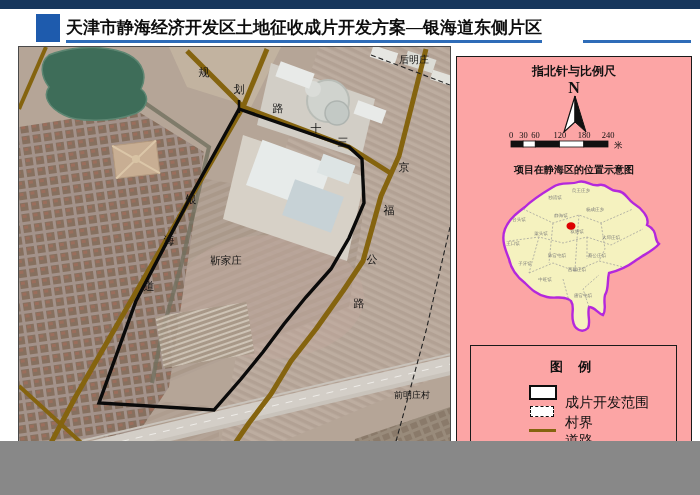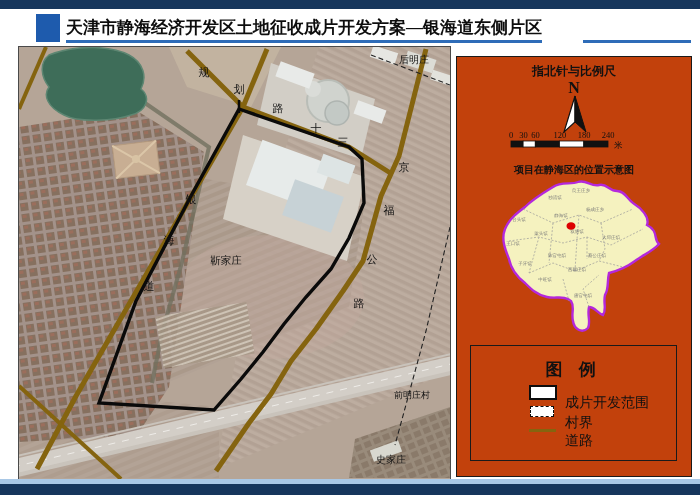--- a/index.html
+++ b/index.html
@@ -1,38 +1,38 @@
 <!DOCTYPE html>
 <html><head>
 <meta charset="utf-8">
 <style>
   html,body{margin:0;padding:0;background:#888;}
-  .page{position:relative;width:700px;height:495px;background:#fff;overflow:hidden;
+  .page{position:relative;width:700px;height:441px;background:#fff;overflow:hidden;
         font-family:"Liberation Serif", serif;}
   .topbar{position:absolute;left:0;top:0;width:700px;height:9px;background:#16365c;}
   .botline{position:absolute;left:0;top:479px;width:700px;height:5px;background:#a9c8e6;}
   .botbar{position:absolute;left:0;top:484px;width:700px;height:11px;background:#16365c;}
   .logo-square{position:absolute;left:36px;top:14px;width:24px;height:28px;background:#1e5bad;}
   .title-left{position:absolute;left:66px;top:16px;width:500px;font-size:17px;font-weight:700;
               color:#0d0d0d;letter-spacing:0px;white-space:nowrap;}
   .ul-left{position:absolute;left:66px;top:40px;width:476px;height:3px;background:#2e6cb8;}
   .title-right{position:absolute;left:583px;top:18px;width:110px;font-size:15px;font-weight:700;color:#0d0d0d;white-space:nowrap;}
   .ul-right{position:absolute;left:583px;top:40px;width:108px;height:3px;background:#2e6cb8;}
   .map-area{position:absolute;left:18px;top:46px;width:431px;height:432px;border:1px solid #4a4a4a;
             background:#b5a597;}
-  .side-panel{position:absolute;left:456px;top:56px;width:234px;height:419px;background:#c2410c;
+  .side-panel{position:absolute;left:456px;top:56px;width:234px;height:419px;background:#fca5a5;
               border:1.5px solid #1a1a1a;}
   .compass-title{position:absolute;left:0;top:6px;width:100%;text-align:center;font-size:12px;font-weight:700;color:#111;}
   .north-n{position:absolute;left:0;top:22px;width:100%;text-align:center;font-size:16px;font-weight:700;color:#111;}
   .arrow-svg{position:absolute;left:95px;top:38px;}
   .scalebar-svg{position:absolute;left:40px;top:72px;}
   .location-title{position:absolute;left:0;top:106px;width:100%;text-align:center;font-size:10px;font-weight:700;color:#111;}
   .district-svg{position:absolute;left:26px;top:122px;}
   .legend-box{position:absolute;left:13px;top:288px;width:205px;height:114px;border:1.2px solid #1a1a1a;}
-  .legend-title{position:absolute;left:0;top:12px;width:100%;text-align:center;font-size:17px;font-weight:700;
+  .legend-title{position:absolute;left:0;top:12px;width:100%;text-align:center;font-size:13px;font-weight:700;
                 letter-spacing:6px;color:#111;}
   .lg-item{position:absolute;left:58px;height:16px;}
   .lg-sym-solid{position:absolute;left:0;top:1px;width:24px;height:11px;border:2.4px solid #0d0d0d;background:#fff;}
   .lg-sym-dash{position:absolute;left:1px;top:2px;width:22px;height:9px;border:1.2px dashed #0d0d0d;background:#fff;}
   .lg-sym-road{position:absolute;left:0;top:7px;width:27px;height:3px;background:#85640f;}
   .lg-label{position:absolute;left:36px;top:10px;font-size:14px;color:#111;white-space:nowrap;}
   svg text{font-family:"Liberation Serif", serif;}
 </style>
 </head>
 <body>

